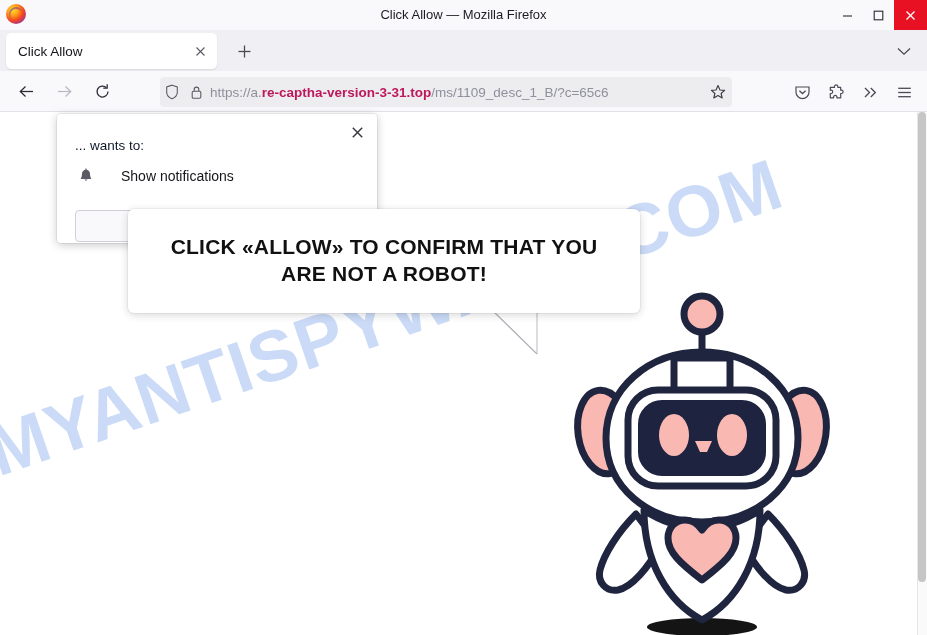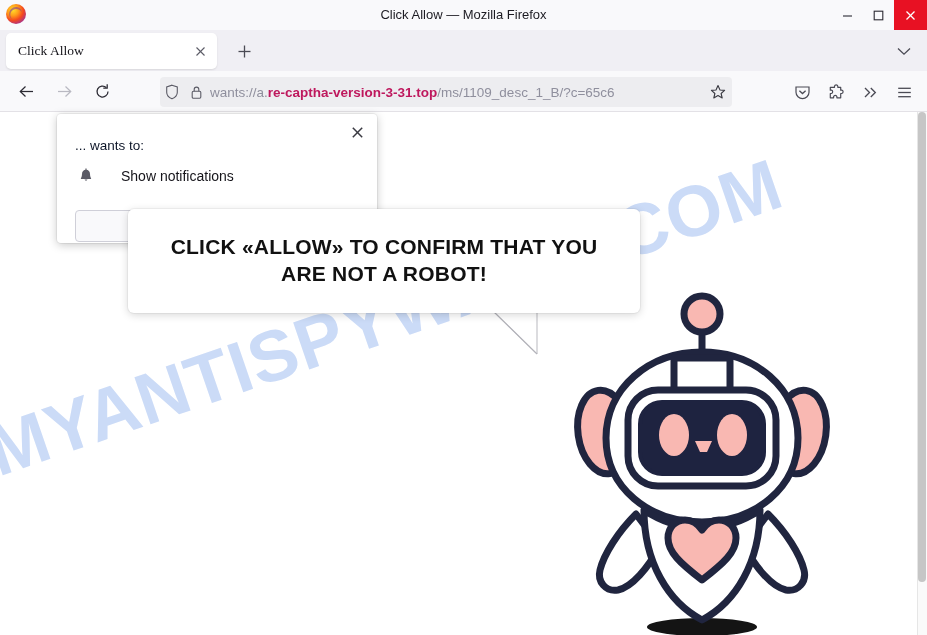--- a/index.html
+++ b/index.html
@@ -33,21 +33,20 @@
     width: 31px; height: 30px;
     display: flex; align-items: center; justify-content: center;
     font-size: 12px; color: #2b2a33;
   }
   .win-btn.close { background: #e81123; color: #ffffff; width: 33px; }
 
   
   .tabstrip {
     position: absolute; top: 30px; left: 0; width: 927px; height: 41px;
     background: #f0eff4;
-    font-family: Liberation Serif, serif;
   }
   .tab {
     position: absolute; left: 6px; top: 3px; width: 211px; height: 36px;
     background: #ffffff; border-radius: 5px;
     display: flex; align-items: center;
     box-shadow: 0 1px 2px rgba(0,0,0,.10);
   }
   .tab-label {
     margin-left: 12px; font-size: 13.5px; color: #15141a;
     white-space: nowrap; overflow: hidden; text-overflow: ellipsis;
@@ -269,21 +268,21 @@
         <svg width="14" height="16" viewBox="0 0 14 16">
             <path d="M7 1.2 12.3 3v5.2c0 3.3-2.4 5.4-5.3 6.6C4.1 13.6 1.7 11.5 1.7 8.2V3z" fill="none" stroke="#5b5b66" stroke-width="1.1"></path>
           </svg>
       </span>
       <span class="url-icon">
         <svg width="13" height="15" viewBox="0 0 13 15">
           <rect x="2.2" y="6.3" width="8.6" height="7" rx="1.2" fill="none" stroke="#5b5b66" stroke-width="1.1"></rect>
           <path d="M4.2 6.3V4.4a2.3 2.3 0 0 1 4.6 0v1.9" fill="none" stroke="#5b5b66" stroke-width="1.1"></path>
         </svg>
       </span>
-      <span class="url-text"><span>wants://a.</span><b>re-captha-version-3-31.top</b><span>/ms/1109_desc_1_B/?c=65c6</span></span>
+      <span class="url-text"><span>https://a.</span><b>re-captha-version-3-31.top</b><span>/ms/1109_desc_1_B/?c=65c6</span></span>
       <span class="url-star">
         <svg width="16" height="16" viewBox="0 0 16 16">
             <polygon points="8,1.6 10,6 14.6,6.4 11.1,9.5 12.2,14 8,11.6 3.8,14 4.9,9.5 1.4,6.4 6,6" fill="none" stroke="#3a3a42" stroke-width="1.1" stroke-linejoin="round"></polygon>
           </svg>
       </span>
     </div>
 
     <div class="tb-right">
       <div class="tb-icon">
         <svg width="17" height="17" viewBox="0 0 17 17">

